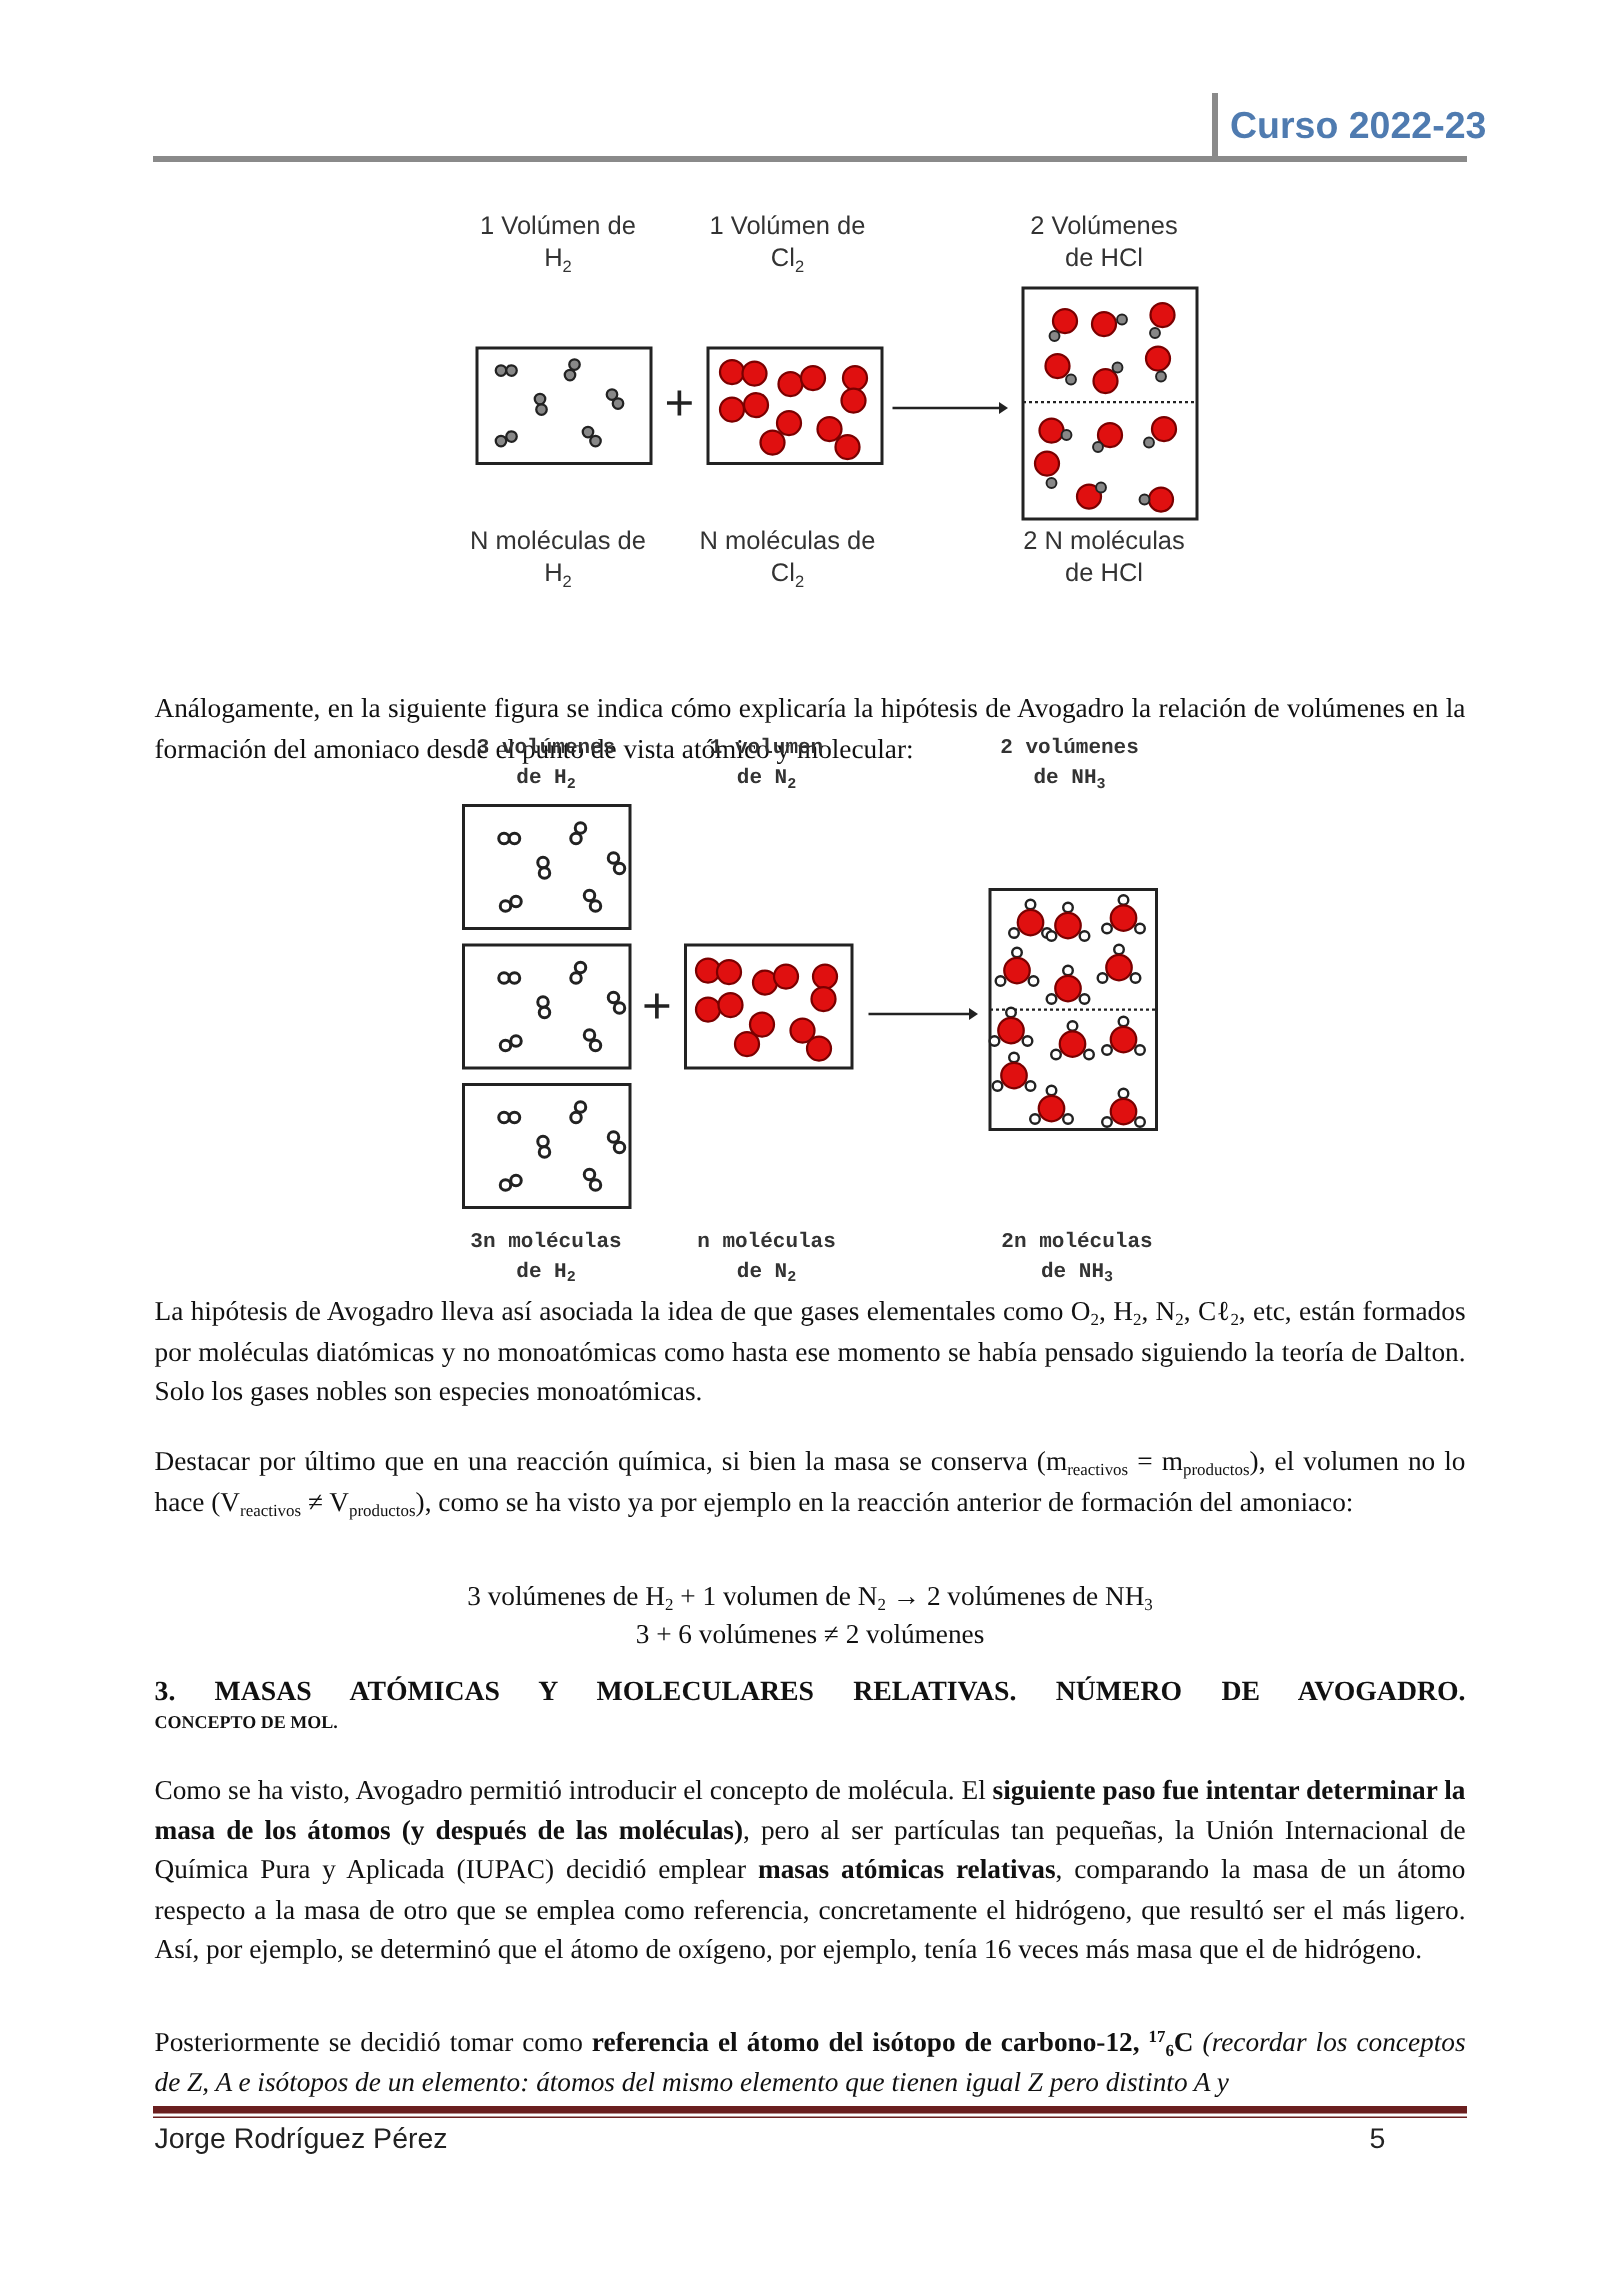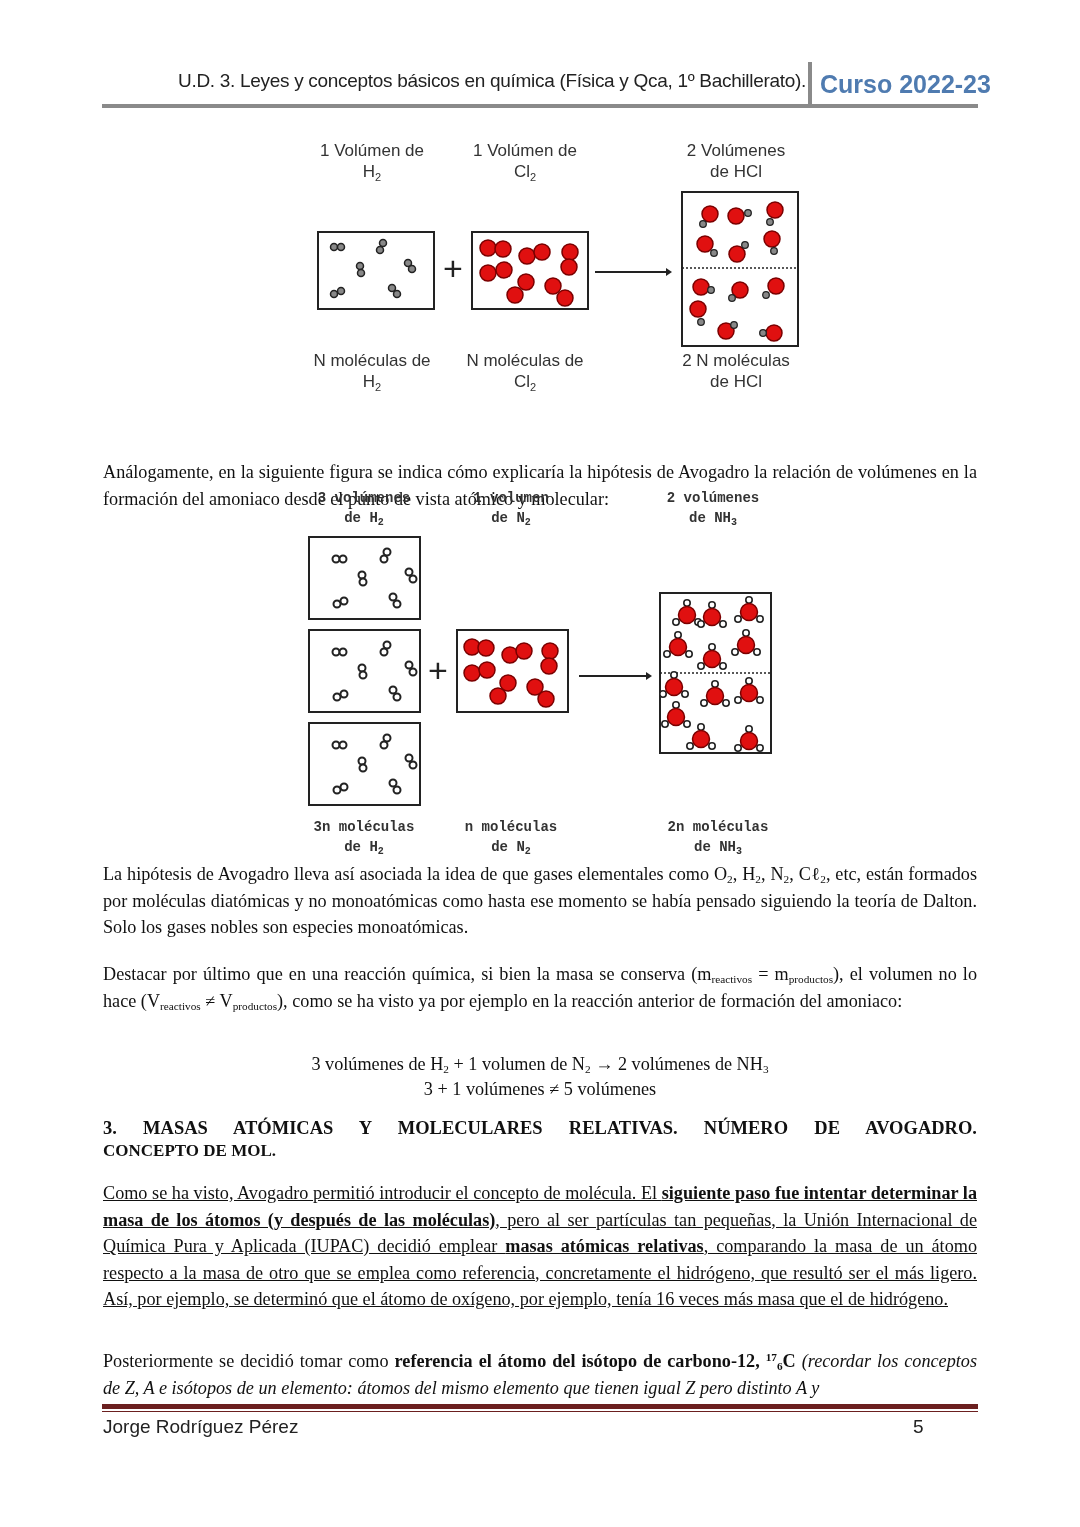--- a/index.html
+++ b/index.html
@@ -11,37 +11,36 @@
   .header-rule { position: absolute; left: 0; top: 42px; width: 876px; height: 4px; background: #8a8a8a; }
 
   .fig { position: absolute; }
   .fig svg { display: block; }
 
   .para { position: absolute; left: 103px; width: 874px; font-size: 18.2px; line-height: 26.5px; text-align: justify; }
   .para b { font-weight: bold; }
   .para i { font-style: italic; }
   .center { position: absolute; left: 103px; width: 874px; text-align: center; font-size: 18.2px; }
   .heading { position: absolute; left: 103px; width: 874px; font-size: 18.5px; line-height: 26.5px; font-weight: bold; text-align: justify; text-align-last: justify; }
-  .heading2 { position: absolute; left: 103px; font-size: 17px; font-weight: bold; }
+  .heading2 { position: absolute; left: 103px; font-size: 12px; font-weight: bold; }
   sub { font-size: 0.62em; vertical-align: -0.3em; line-height: 0; }
   sup { font-size: 0.62em; vertical-align: 0.5em; line-height: 0; }
 
   .footer-rule1 { position: absolute; left: 102px; top: 1404px; width: 876px; height: 5px; background: #6b1f1f; }
   .footer-rule2 { position: absolute; left: 102px; top: 1411px; width: 876px; height: 1px; background: #6b1f1f; }
   .footer-author { position: absolute; left: 103px; top: 1416px; font-family: "Liberation Sans", sans-serif; font-size: 19px; color: #222; }
   .footer-page { position: absolute; left: 913px; top: 1416px; font-family: "Liberation Sans", sans-serif; font-size: 19px; color: #222; }
 
   .lbl { font-family: "Liberation Sans", sans-serif; font-size: 17px; fill: #333; }
   .lbl-mono { font-family: "Liberation Mono", monospace; font-size: 14px; font-weight: bold; fill: #333; }
 </style>
 </head>
 <body>
 
 <div class="header">
-  <span class="header-title">U.D. 3. Leyes y conceptos básicos en química (Física y Qca, 1º Bachillerato).</span>
   <div class="header-sep"></div>
   <span class="header-course">Curso 2022-23</span>
   <div class="header-rule"></div>
 </div>
 
 <div class="fig" style="left:300px; top:135px;">
   <svg width="520" height="265" viewBox="0 0 520 265" xmlns="http://www.w3.org/2000/svg">
 
     <text class="lbl" x="72" y="21" text-anchor="middle"><tspan>1 Volúmen de</tspan></text>
     <text class="lbl" x="72" y="42" text-anchor="middle"><tspan>H</tspan><tspan dy="4" font-size="11">2</tspan></text>
@@ -226,31 +225,31 @@
 </div>
 
 <div class="para" style="top:961px;">
   <span>Destacar por último que en una reacción química, si bien la masa se conserva (m</span><sub>reactivos</sub><span> = m</span><sub>productos</sub><span>), el volumen no lo hace (V</span><sub>reactivos</sub><span> ≠ V</span><sub>productos</sub><span>), como se ha visto ya por ejemplo en la reacción anterior de formación del amoniaco:</span>
 </div>
 
 <div class="center" style="top:1042px;margin-top:12px;">
   <span>3 volúmenes de H</span><sub>2</sub><span> + 1 volumen de N</span><sub>2</sub><span> → 2 volúmenes de NH</span><sub>3</sub>
 </div>
 <div class="center" style="top:1079px;">
-  <span>3 + 1 volúmenes ≠ 5 volúmenes</span>
+  <span>3 + 6 volúmenes ≠ 2 volúmenes</span>
 </div>
 
 <div class="heading" style="top:1115px;">
   <span>3. MASAS ATÓMICAS Y MOLECULARES RELATIVAS. NÚMERO DE AVOGADRO.</span>
 </div>
 <div class="heading2" style="top:1141px;">
   <span>CONCEPTO DE MOL.</span>
 </div>
 
-<div class="para" style="top:1180px;text-decoration:underline;">
+<div class="para" style="top:1180px;">
   <span>Como se ha visto, Avogadro permitió introducir el concepto de molécula. El </span><b>siguiente paso fue intentar determinar la masa de los átomos (y después de las moléculas)</b><span>, pero al ser partículas tan pequeñas, la Unión Internacional de Química Pura y Aplicada (IUPAC) decidió emplear </span><b>masas atómicas relativas</b><span>, comparando la masa de un átomo respecto a la masa de otro que se emplea como referencia, concretamente el hidrógeno, que resultó ser el más ligero. Así, por ejemplo, se determinó que el átomo de oxígeno, por ejemplo, tenía 16 veces más masa que el de hidrógeno.</span>
 </div>
 
 <div class="para" style="top:1348px;">
   <span>Posteriormente se decidió tomar como </span><b>referencia el átomo del isótopo de carbono-12, </b><b><sup>17</sup><sub>6</sub></b><b>C</b><i> (recordar los conceptos de Z, A e isótopos de un elemento: átomos del mismo elemento que tienen igual Z pero distinto A y</i>
 </div>
 
 <div class="footer-rule1"></div>
 <div class="footer-rule2"></div>
 <span class="footer-author">Jorge Rodríguez Pérez</span>

